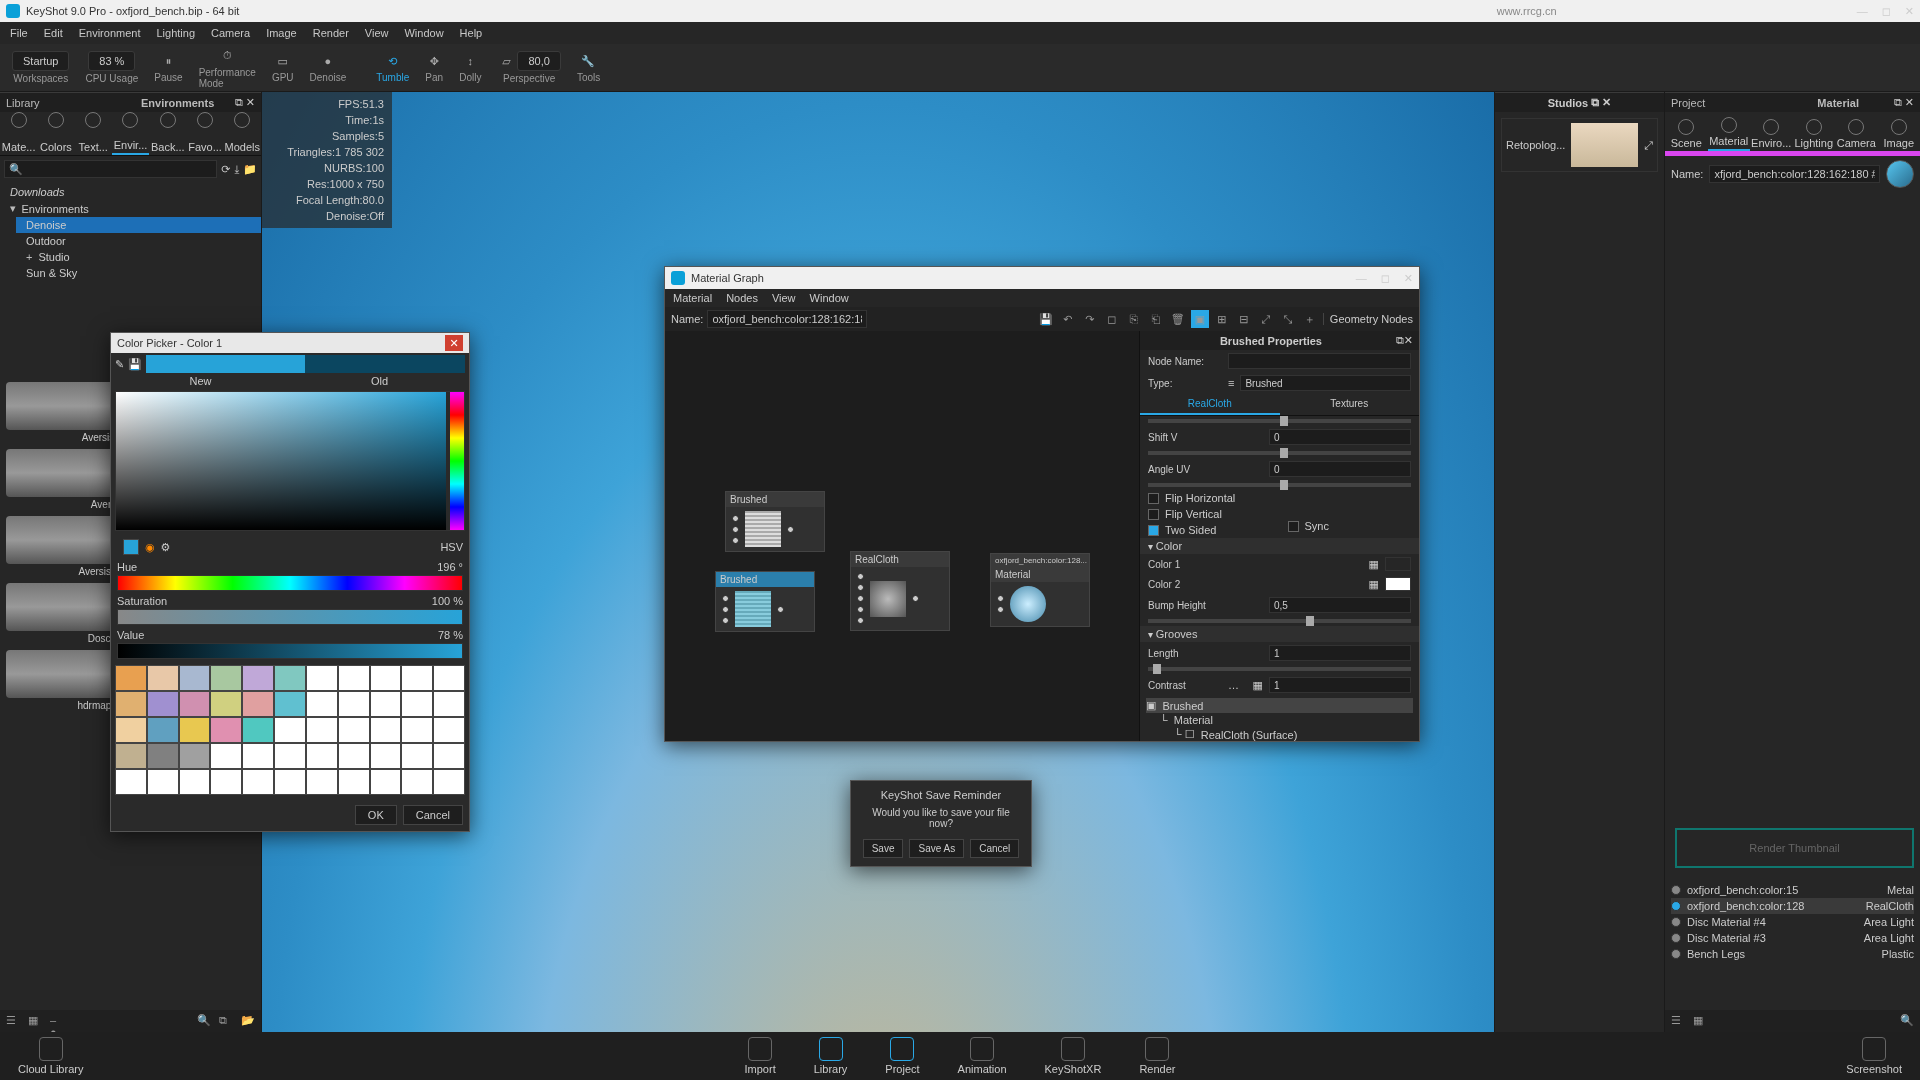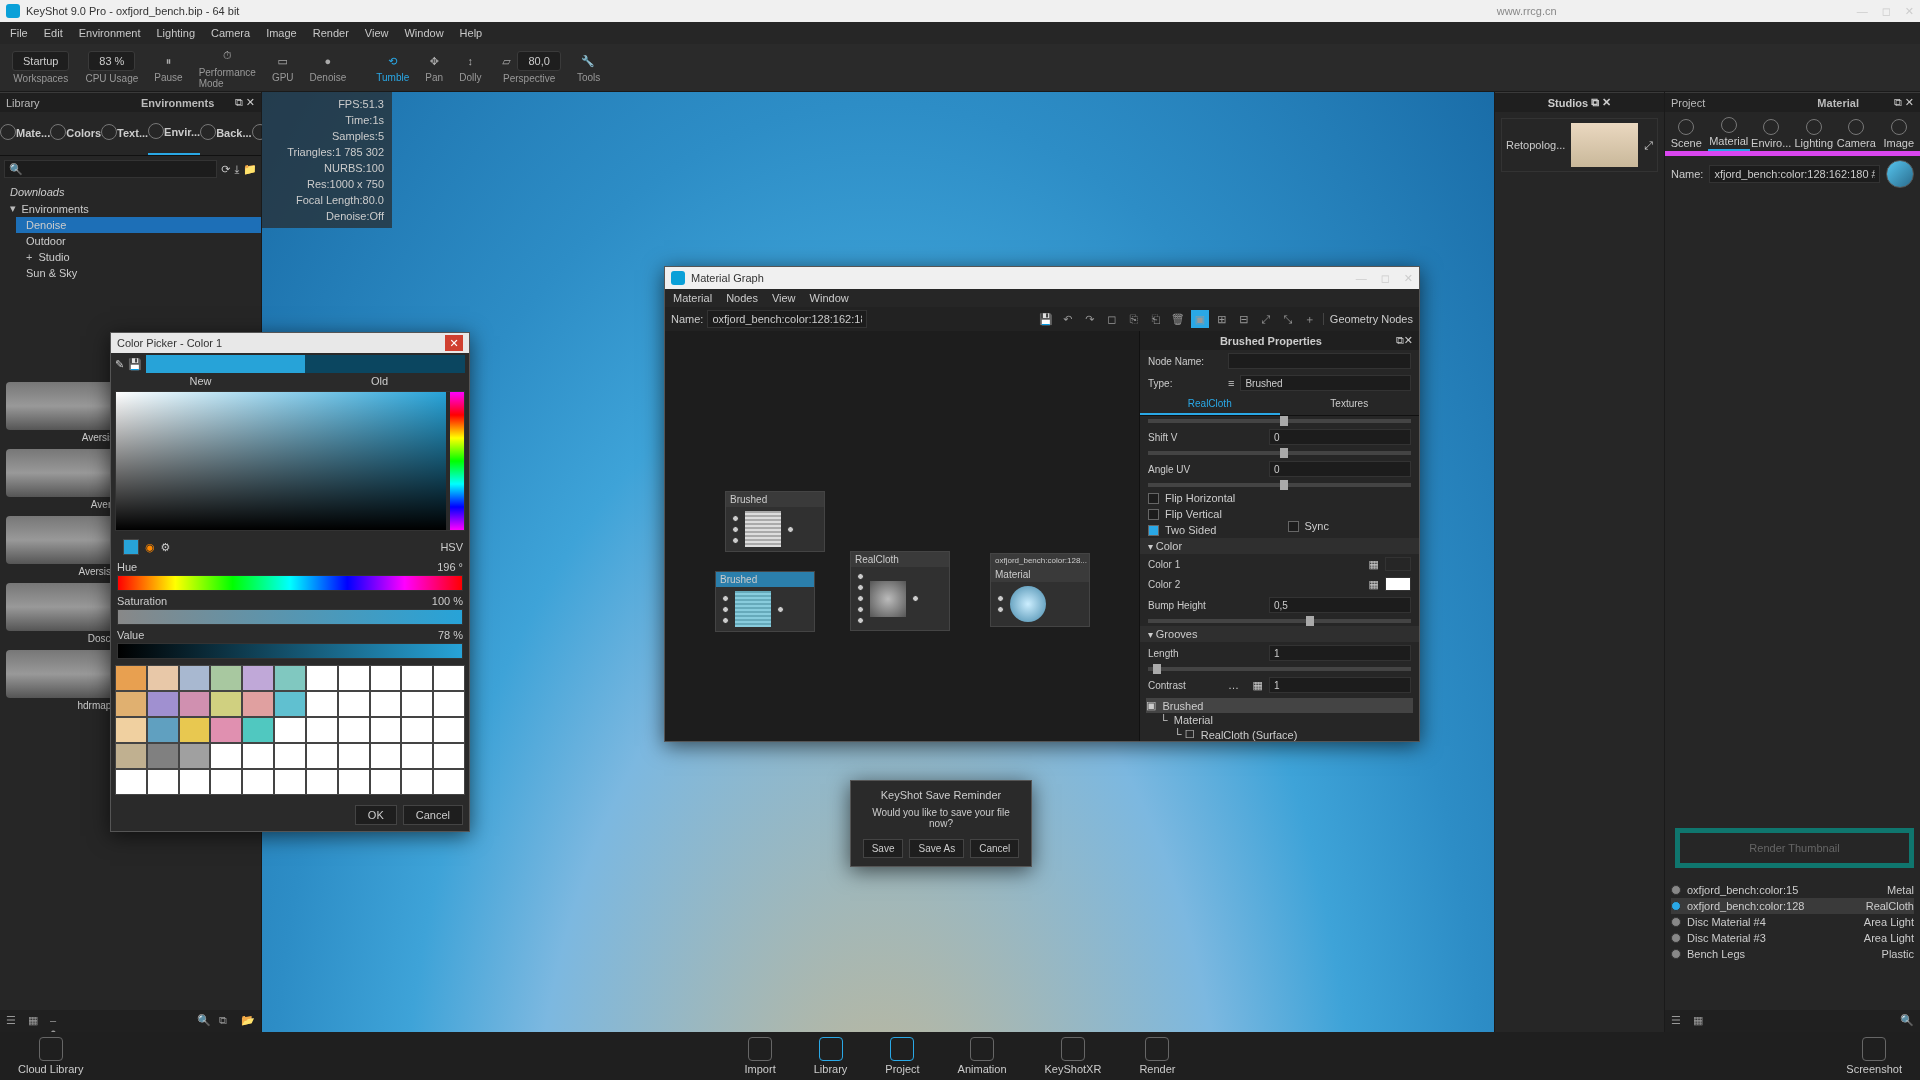--- a/index.html
+++ b/index.html
@@ -26,21 +26,21 @@
 
 
 .main { position: absolute; top: 92px; left: 0; right: 0; bottom: 48px; }
 
 
 .library { position: absolute; left: 0; top: 0; width: 262px; bottom: 0; background: #262626; border-right: 1px solid #1a1a1a; }
 .panel-header { background: #1f1f1f; height: 20px; display: flex; align-items: center; padding: 0 6px; border-top: 1px solid #3a3a3a; }
 .panel-header .title { flex: 1; color: #bbb; }
 .panel-header.center { justify-content: center; font-weight: 600; }
 .lib-tabs { display: flex; height: 44px; border-bottom: 1px solid #111; }
-.lib-tab { flex: 1; display: flex; align-items: center; justify-content: space-between; padding-bottom: 2px; font-weight: bold; }
+.lib-tab { flex: 1; display: flex; flex-direction: column; align-items: center; justify-content: space-between; padding-bottom: 2px; }
 .lib-tab .ic { width: 16px; height: 16px; border: 1px solid #777; border-radius: 50%; margin-bottom: 2px; }
 .lib-tab.active { border-bottom: 2px solid #2aa8e6; }
 .lib-search { display: flex; align-items: center; padding: 4px; gap: 4px; }
 .lib-search input { flex: 1; background: #1c1c1c; border: 1px solid #333; height: 18px; color: #ccc; padding: 0 4px; }
 .tree { padding: 2px 0; }
 .tree .row { padding: 2px 10px; display: flex; align-items: center; gap: 6px; color: #bbb; }
 .tree .row.h { font-style: italic; color: #8ab; }
 .tree .row.sel { background: #1d6fb7; color: #fff; }
 .tree .indent { margin-left: 16px; }
 
@@ -59,21 +59,21 @@
 .proj-tab.active { border-bottom: 2px solid #2aa8e6; }
 .name-row { display:flex; align-items:center; gap:6px; padding:4px 6px;}
 .name-row input { flex:1; background:#1c1c1c; border:1px solid #333; height:18px; color:#ccc; padding:0 4px;}
 .swatch-circle { width: 28px; height: 28px; border-radius: 50%; background: linear-gradient(135deg,#56c6f0,#2a6b8c); border:1px solid #555;}
 
 .mat-list { position:absolute; bottom:22px; left:0; right:0; height: 130px; overflow:hidden; padding: 2px 6px;}
 .mat-list .row { display:flex; align-items:center; gap:6px; padding:2px 0; font-size: 11px;}
 .mat-list .dot { width:10px; height:10px; border-radius:50%; background:#888; border:1px solid #333;}
 .mat-list .row.sel { background:#3a3a3a; }
 
-.render-thumb { position:absolute; bottom:160px; left:4px; right:0; height:40px; display:flex; align-items:center; justify-content:center; color:#666; border:5px solid #0f766e; margin:4px 6px;}
+.render-thumb { position:absolute; bottom:160px; left:4px; right:0; height:40px; display:flex; align-items:center; justify-content:center; color:#666; border:2px solid #0f766e; margin:4px 6px;}
 
 
 .studios { position:absolute; right:256px; top:0; width:170px; bottom:0; background:#262626; border-left:1px solid #1a1a1a; }
 .studio-card { margin:6px; border:1px solid #333; display:flex; align-items:center; gap:6px; padding:4px;}
 .studio-card .thumb { width:70px; height:44px; background:linear-gradient(#ead8c0,#c9b89a); }
 
 
 .viewport { position:absolute; left:262px; right:426px; top:0; bottom:0; background:#1a1a1a; overflow:hidden;}
 .viewport .render-bg { position:absolute; inset:0; background:
   radial-gradient(ellipse at 50% 120%, #c8b790 0%, #7cb8e0 40%, #3ea3d8 55%, #2d8dc6 70%, #1a6da8 100%);

